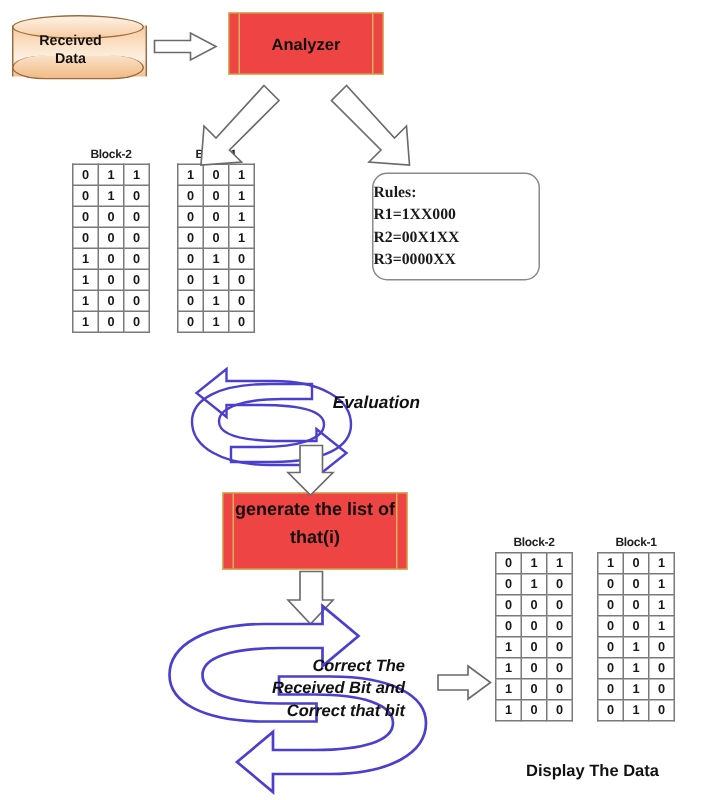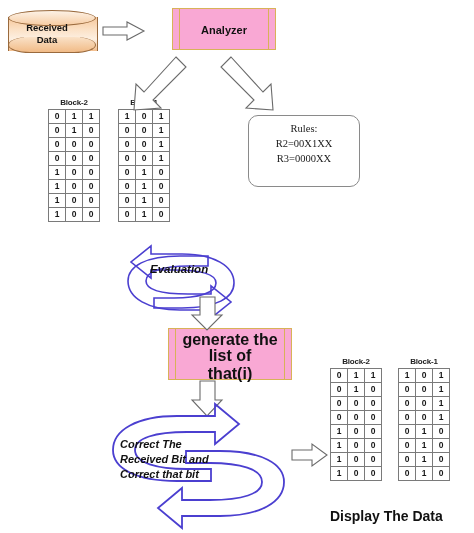--- a/index.html
+++ b/index.html
@@ -35,51 +35,50 @@
   }
   .cyl-label{
     position:absolute;left:0;top:12px;width:78px;
     text-align:center;font-size:9.5px;font-weight:bold;line-height:12px;
     z-index:4;color:#111;
   }
 
   
   .procbox{
     position:absolute;
-    background:#f9a8d4;
+    background:#ef4444;
     border:1px solid #d8b258;
     box-sizing:border-box;
-    margin-left:20px;
   }
   .procbox:before,.procbox:after{
     content:"";position:absolute;top:0;bottom:0;width:0;
     border-left:1px solid #d8b258;
   }
   .procbox:before{left:6px;}
   .procbox:after{right:6px;}
   .procbox span{
     position:relative;z-index:2;display:block;width:100%;
     text-align:center;font-weight:bold;color:#111;
   }
 
   #analyzer{left:152px;top:8px;width:104px;height:42px;}
   #analyzer span{font-size:11px;line-height:42px;}
 
   #genbox{left:148px;top:328px;width:124px;height:52px;}
-  #genbox span{font-size:16px;line-height:15.5px;padding-top:3px;font-weight:bold;}
+  #genbox span{font-size:12px;line-height:15.5px;padding-top:3px;font-weight:bold;}
 
   
   #rulesbox{
     position:absolute;left:248px;top:115px;width:112px;height:72px;
     border:1px solid #8a8a8a;border-radius:10px;background:#ffffff;
     box-sizing:border-box;
   }
   #rulesbox .rl{
-    text-align:center;font-family:"Liberation Serif",serif;
-    font-weight:normal;font-size:10.5px;line-height:15px;color:#1a1a1a;
+    font-family:"Liberation Serif",serif;
+    font-weight:bold;font-size:10.5px;line-height:15px;color:#1a1a1a;
   }
   #rulesbox .rl.hdr{padding-top:5px;}
 
   
   .blk{position:absolute;}
   .blk .cap{
     text-align:center;font-size:8px;font-weight:bold;color:#222;
     margin-bottom:2px;letter-spacing:-0.2px;
   }
   .blk table{
@@ -94,26 +93,26 @@
     padding:0;line-height:13px;
   }
 
   #blk2top{left:48px;top:98px;}
   #blk1top{left:118px;top:98px;}
   #blk2bot{left:330px;top:357px;}
   #blk1bot{left:398px;top:357px;}
 
   #displaylabel{
     position:absolute;left:330px;top:508px;width:130px;
-    text-align:left;font-size:14px;font-weight:bold;color:#111;
+    text-align:center;font-size:11px;font-weight:bold;color:#111;
   }
 
   
   .looplabel{
-    position:absolute;text-align:left;
+    position:absolute;text-align:right;
     font-style:italic;font-weight:bold;color:#111;
     font-family:"Liberation Sans",sans-serif;
     z-index:6;
   }
   #evallabel{left:150px;top:262px;width:130px;font-size:11.5px;line-height:14px;}
   #detectlabel{left:120px;top:437px;width:150px;font-size:11px;line-height:15px;}
 
   svg{position:absolute;left:0;top:0;overflow:visible;}
 </style>
 </head>
@@ -130,20 +129,21 @@
       <div>Data</div>
     </div>
   </div>
 
   <div class="procbox" id="analyzer">
     <span>Analyzer</span>
   </div>
 
   <div id="rulesbox">
     <div class="rl hdr">Rules:</div>
+    <div class="rl">R1=1XX000</div>
     <div class="rl">R2=00X1XX</div>
     <div class="rl">R3=0000XX</div>
   </div>
 
   <div class="blk" id="blk2top">
     <div class="cap">Block-2</div>
     <table>
         <tbody>
           <tr>
             <td>0</td>

